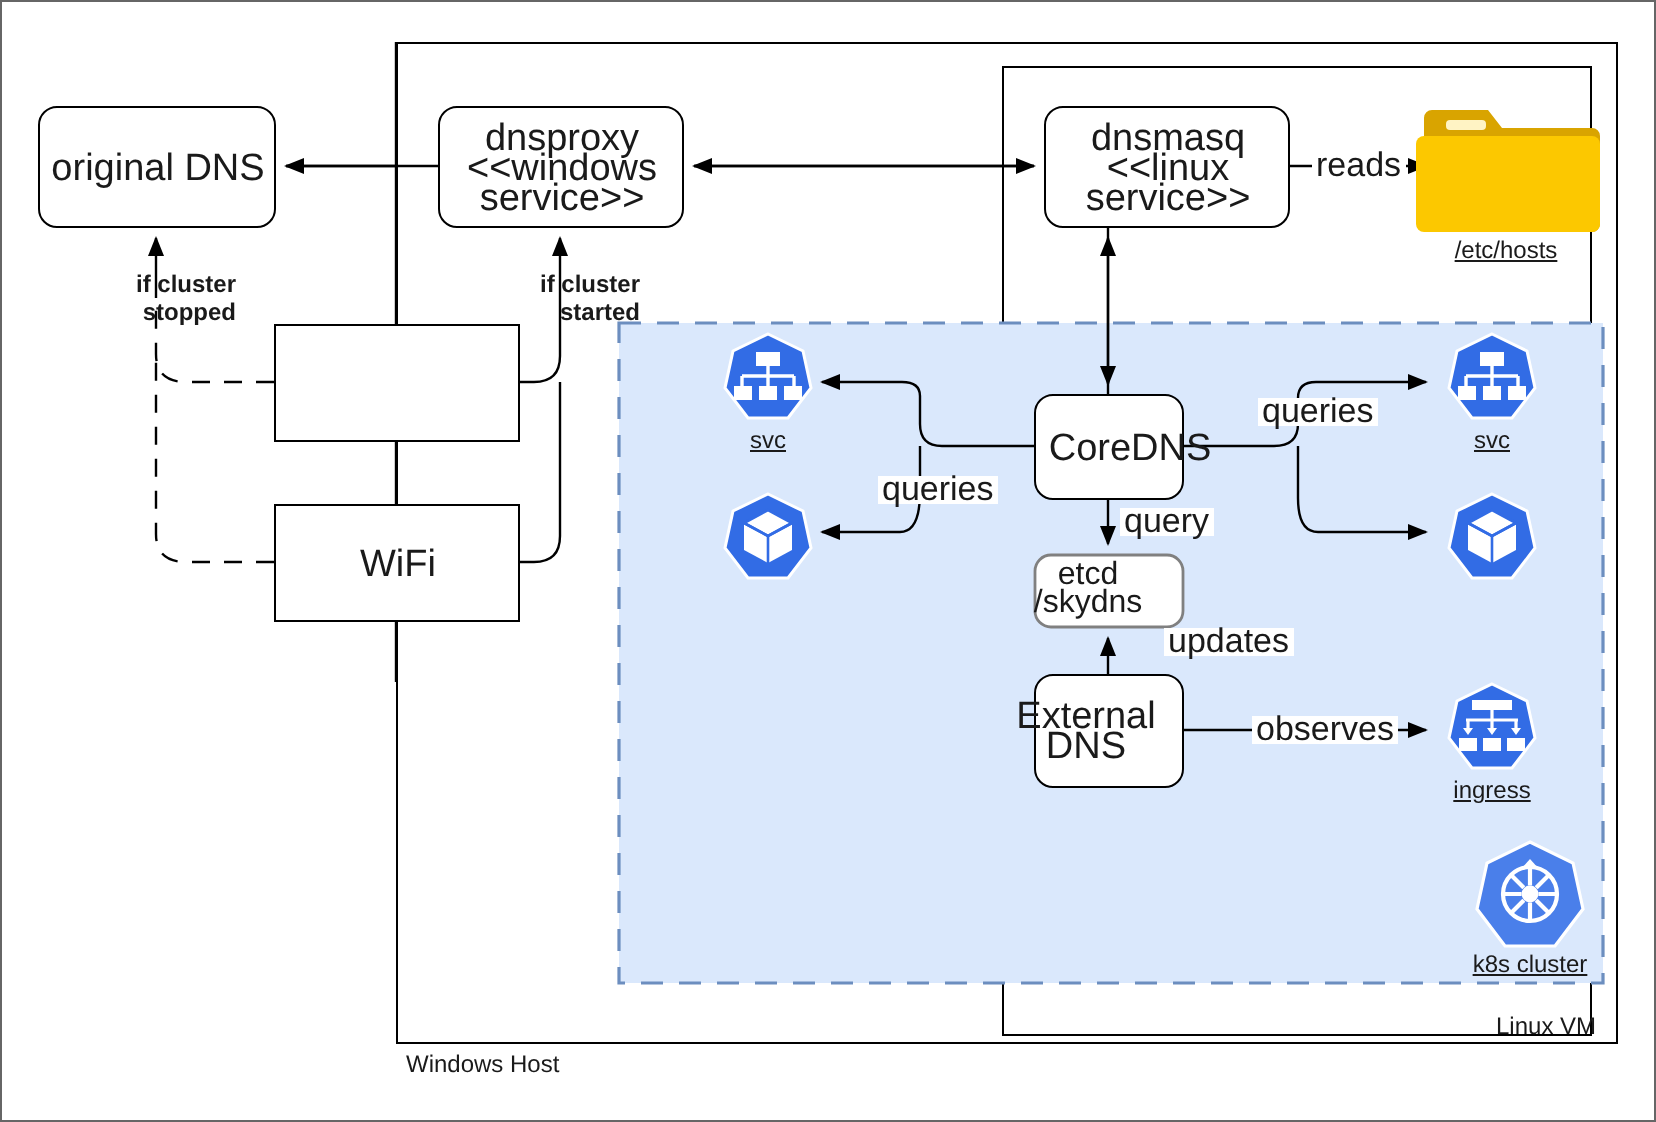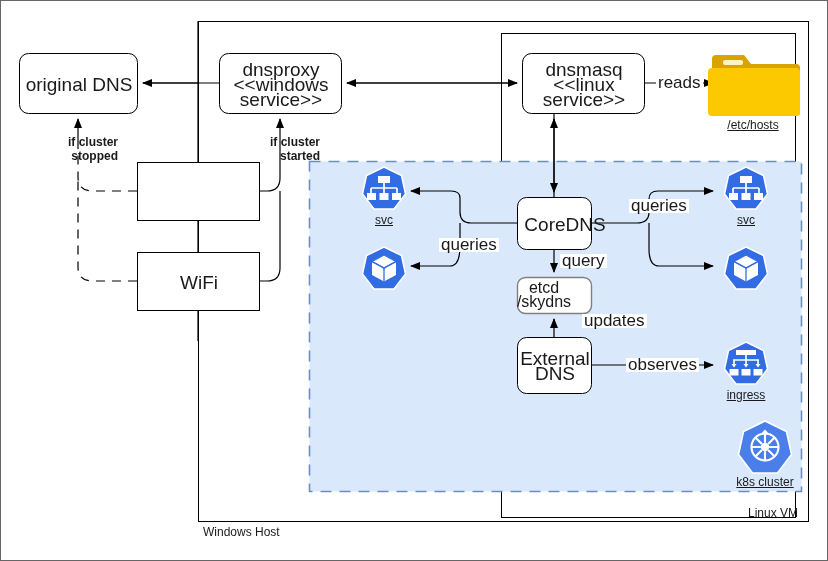--- a/index.html
+++ b/index.html
@@ -148,21 +148,21 @@
 
   <div class="node-lbl" style="left:19px;top:53px;width:118px;height:60px;">original DNS</div>
   <div class="node-lbl" style="left:219px;top:53px;width:122px;height:60px;">dnsproxy
 &lt;&lt;windows service&gt;&gt;</div>
   <div class="node-lbl" style="left:522px;top:53px;width:122px;height:60px;">dnsmasq
 &lt;&lt;linux service&gt;&gt;</div>
   <div class="node-lbl" style="left:137px;top:252px;width:122px;height:58px;">WiFi</div>
   <div class="node-lbl" style="left:517px;top:197px;width:94px;height:52px;">CoreDNS</div>
   <div class="node-lbl" style="left:517px;top:275px;width:52px;height:38px;font-size:16px;line-height:14px;">etcd
 /skydns</div>
-  <div class="node-lbl" style="left:517px;top:337px;width:74px;height:56px;">External
+  <div class="node-lbl" style="left:505px;top:337px;width:74px;height:56px;">External
 DNS</div>
 
   <div class="lbl" style="left:37px;top:134px;width:80px;">if cluster
 stopped</div>
   <div class="lbl" style="left:239px;top:134px;width:80px;">if cluster
 started</div>
   <div class="edge-lbl" style="left:655px;top:75px;">reads</div>
   <div class="edge-lbl" style="left:438px;top:237px;">queries</div>
   <div class="edge-lbl" style="left:628px;top:198px;">queries</div>
   <div class="edge-lbl" style="left:559px;top:253px;">query</div>

